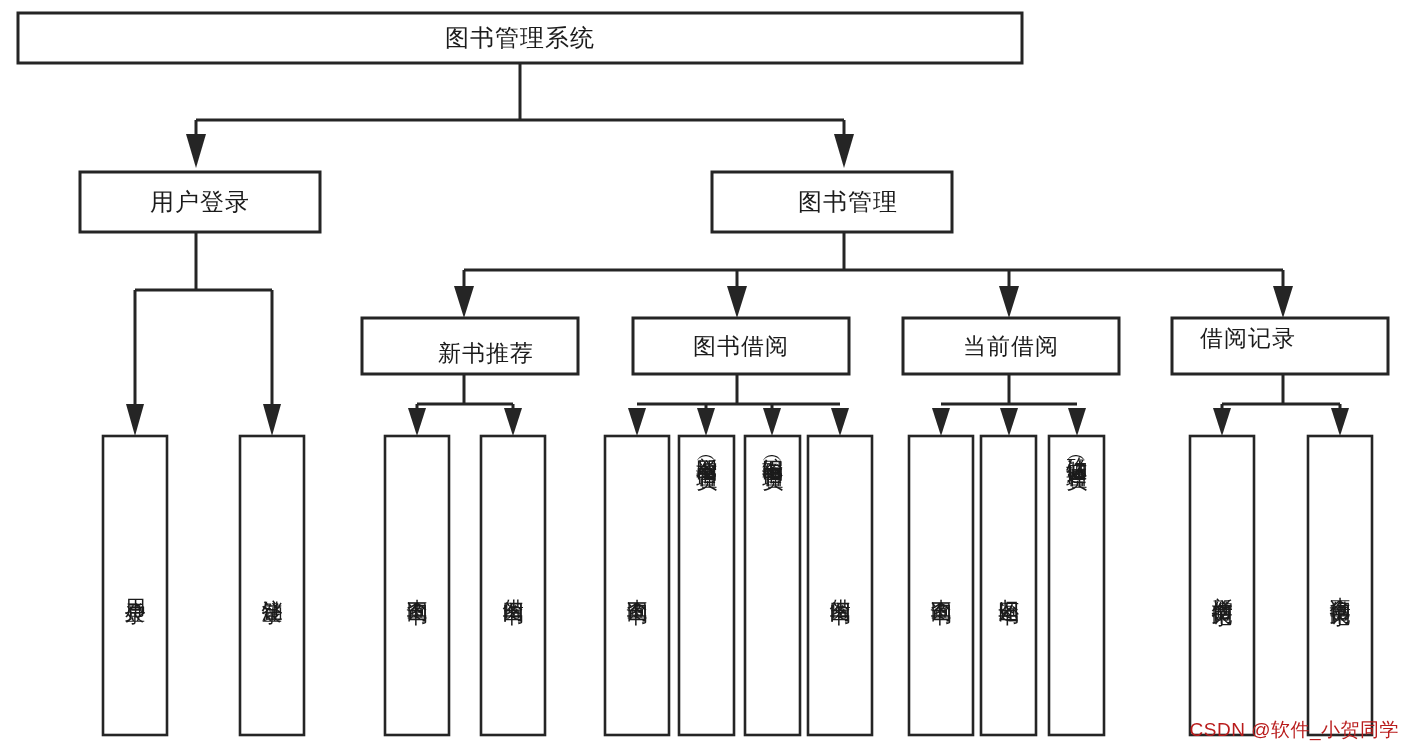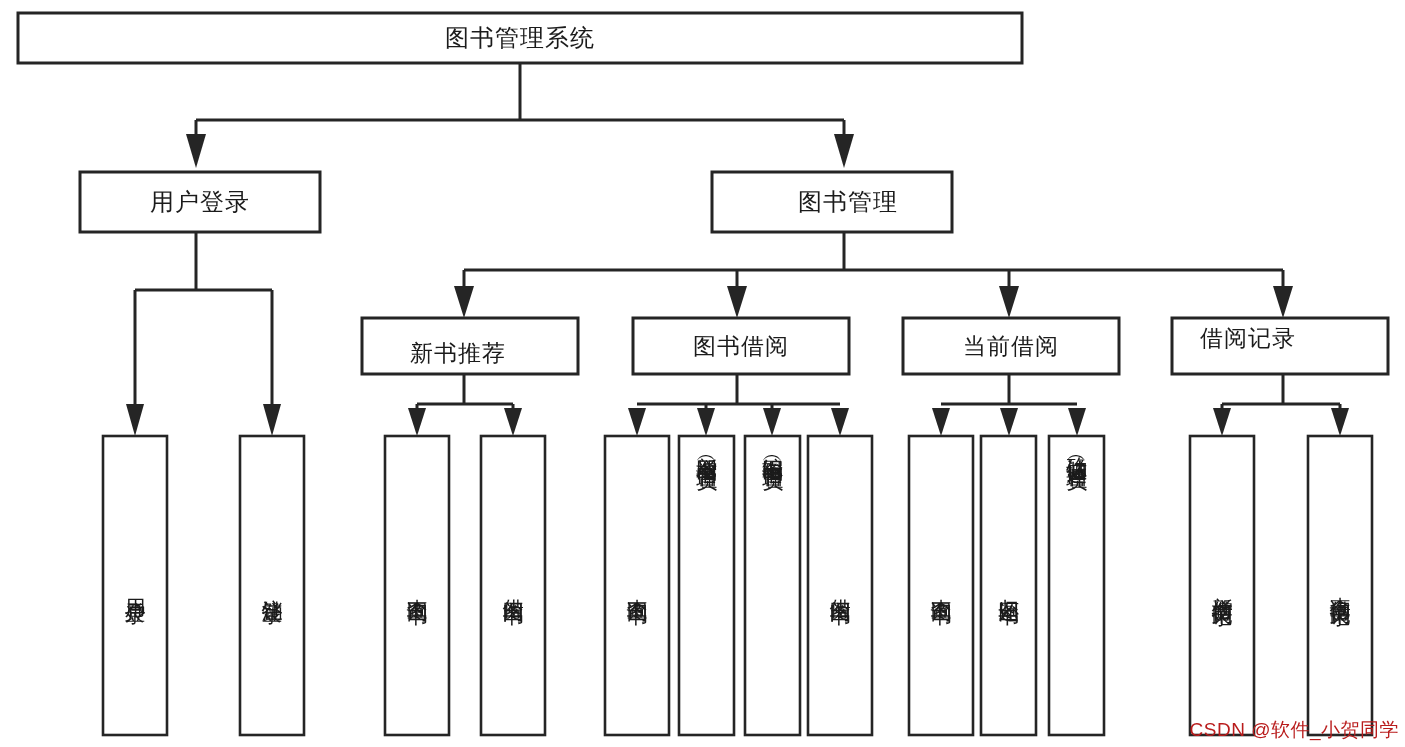--- a/index.html
+++ b/index.html
@@ -199,21 +199,21 @@
     <span class="htext big">图书管理系统</span>
   </div>
 
   <div class="htext-wrap" style="left:80px; top:172px; width:240px; height:60px;">
     <span class="htext big">用户登录</span>
   </div>
   <div class="htext-wrap" style="left:712px; top:172px; width:240px; height:60px;padding-left:16px;">
     <span class="htext big">图书管理</span>
   </div>
 
-  <div class="htext-wrap" style="left:350px; top:318px; width:216px; height:71px;">
+  <div class="htext-wrap" style="left:378px; top:318px; width:216px; height:71px;">
     <span class="htext">新书推荐</span>
   </div>
   <div class="htext-wrap" style="left:633px; top:318px; width:216px; height:56px;">
     <span class="htext">图书借阅</span>
   </div>
   <div class="htext-wrap" style="left:903px; top:318px; width:216px; height:56px;">
     <span class="htext">当前借阅</span>
   </div>
   <div class="htext-wrap" style="left:1140px; top:318px; width:216px; height:40px;">
     <span class="htext">借阅记录</span>

